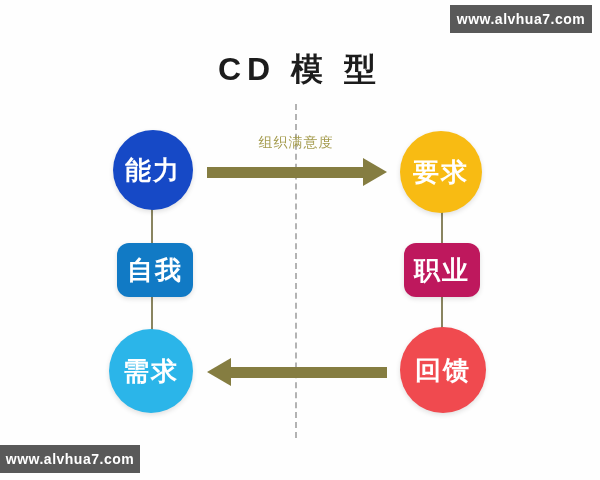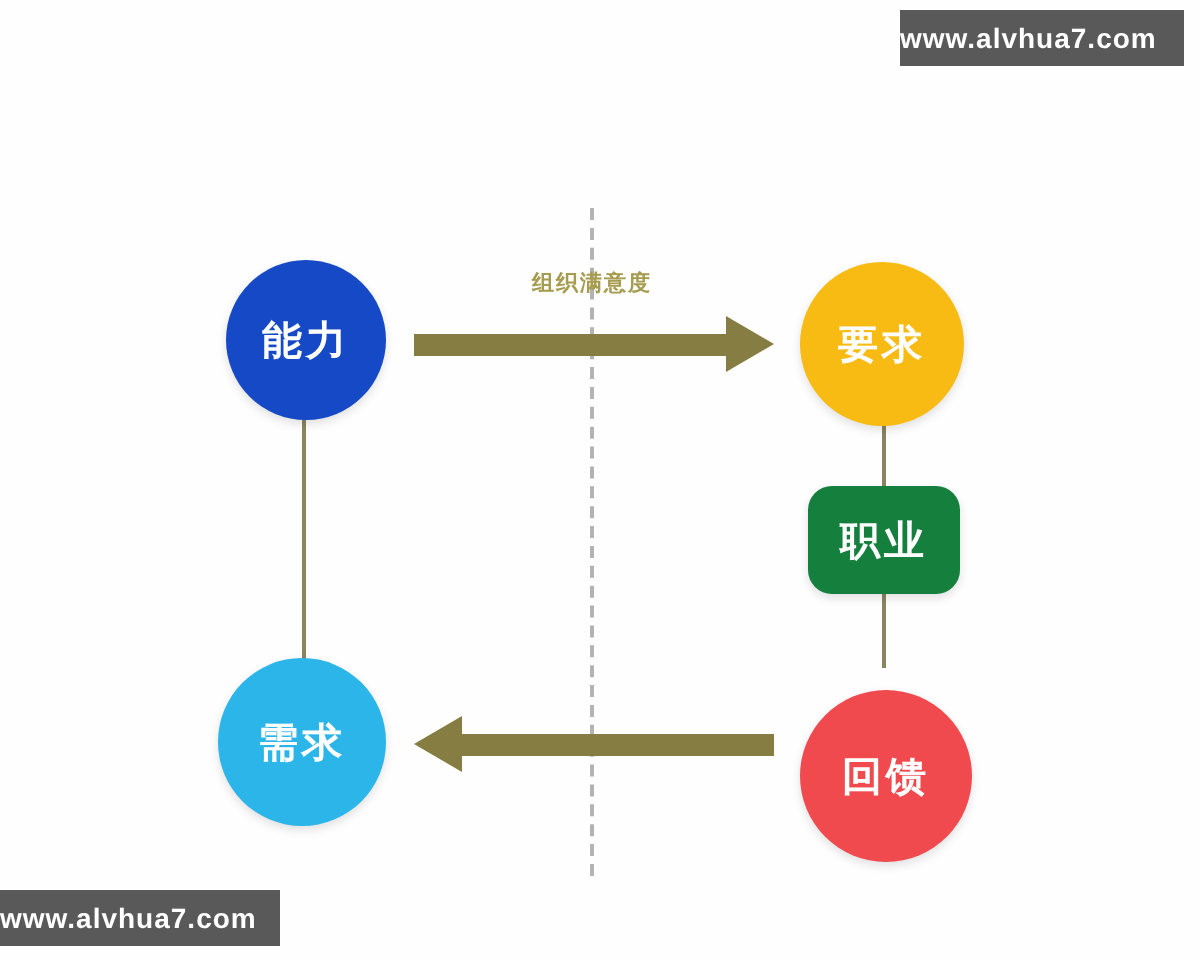--- a/index.html
+++ b/index.html
@@ -24,21 +24,21 @@
     font-weight: bold;
     color: #1c1c1c;
     letter-spacing: 6px;
     margin: 0;
   }
   
   .watermark {
     position: absolute;
     height: 28px;
     line-height: 28px;
-    text-align: left;
+    text-align: center;
     color: #ffffff;
     font-size: 14px;
     font-weight: bold;
     letter-spacing: 0.5px;
   }
   .watermark.top-right { right: 8px; top: 5px; width: 142px; }
   .watermark.bottom-left { left: 0px; bottom: 7px; width: 140px; }
   
   .divider {
     position: absolute;
@@ -54,34 +54,34 @@
   }
   .connector.left  { left: 151px; top: 207px; height: 128px; }
   .connector.right { left: 441px; top: 208px; height: 126px; }
   
   .node {
     position: absolute;
     display: flex;
     align-items: center;
     justify-content: center;
     color: #ffffff;
-    font-size: 20px;
+    font-size: 26px;
     font-weight: bold;
     letter-spacing: 2px;
     z-index: 2;
     box-shadow: 0 2px 5px rgba(0,0,0,0.12);
   }
   .circle { border-radius: 50%; }
   .square { border-radius: 12px; }
   .n-ability  { left: 113px; top: 130px; width: 80px; height: 80px; }
   .n-self     { left: 117px; top: 243px; width: 76px; height: 54px; }
   .n-need     { left: 109px; top: 329px; width: 84px; height: 84px; }
   .n-require  { left: 400px; top: 131px; width: 82px; height: 82px; }
   .n-career   { left: 404px; top: 243px; width: 76px; height: 54px; }
-  .n-feedback { left: 400px; top: 345px; width: 86px; height: 86px; }
+  .n-feedback { left: 400px; top: 327px; width: 86px; height: 86px; }
   
   .arrow { position: absolute; height: 28px; z-index: 1; }
   .arrow .bar {
     position: absolute;
     top: 9px; height: 11px;
   }
   .arrow.top-arrow { left: 207px; top: 158px; width: 180px; }
   .arrow.top-arrow .bar { left: 0; width: 157px; }
   .arrow.top-arrow .head {
     position: absolute; right: 0; top: 0;
@@ -107,49 +107,51 @@
     text-align: center;
     margin: 0;
     z-index: 3;
   }
   .flow-title {
     font-size: 17px;
     font-weight: bold;
     letter-spacing: 4px;
   }
   .flow-subtitle {
-    font-size: 11px;
-    font-weight: bold;
+    font-size: 14px;
+    font-weight: normal;
     letter-spacing: 1px;
   }
   .t-success  { top: 111px; }
   .s-org      { top: 134px; }
   .t-happy    { top: 308px; }
   .s-career   { top: 332px; }
 </style>
 </head>
 <body>
 
 <div class="canvas">
 
+  <h1 class="title">CD 模 型</h1>
 
   <div class="watermark top-right" style="background-color: rgb(89, 89, 89);">www.alvhua7.com</div>
 
   <div class="watermark bottom-left" style="background-color: rgb(89, 89, 89);">www.alvhua7.com</div>
 
   <div class="divider"></div>
 
   <div class="connector left" style="background-color: rgb(138, 133, 96);"></div>
   <div class="connector right" style="background-color: rgb(138, 133, 96);"></div>
 
   <div class="node circle n-ability" style="background-color: rgb(22, 73, 198);">能力</div>
+  <div class="node square n-self" style="background-color: rgb(17, 122, 197);">自我</div>
   <div class="node circle n-need" style="background-color: rgb(43, 181, 233);">需求</div>
 
   <div class="node circle n-require" style="background-color: rgb(248, 187, 19);">要求</div>
-  <div class="node square n-career" style="background-color: #15803d;">职业</div>
+  <div class="node square n-career" style="background-color: #be185d;">职业</div>
   <div class="node circle n-feedback" style="background-color: rgb(240, 74, 79);">回馈</div>
 
   <div class="arrow top-arrow">
     <div class="bar" style="background-color: rgb(133, 125, 65);"></div>
     <div class="head" style="border-left-color: rgb(133, 125, 65);"></div>
   </div>
 
   <div class="arrow bottom-arrow">
     <div class="bar" style="background-color: rgb(133, 125, 65);"></div>
     <div class="head" style="border-right-color: rgb(133, 125, 65);"></div>

